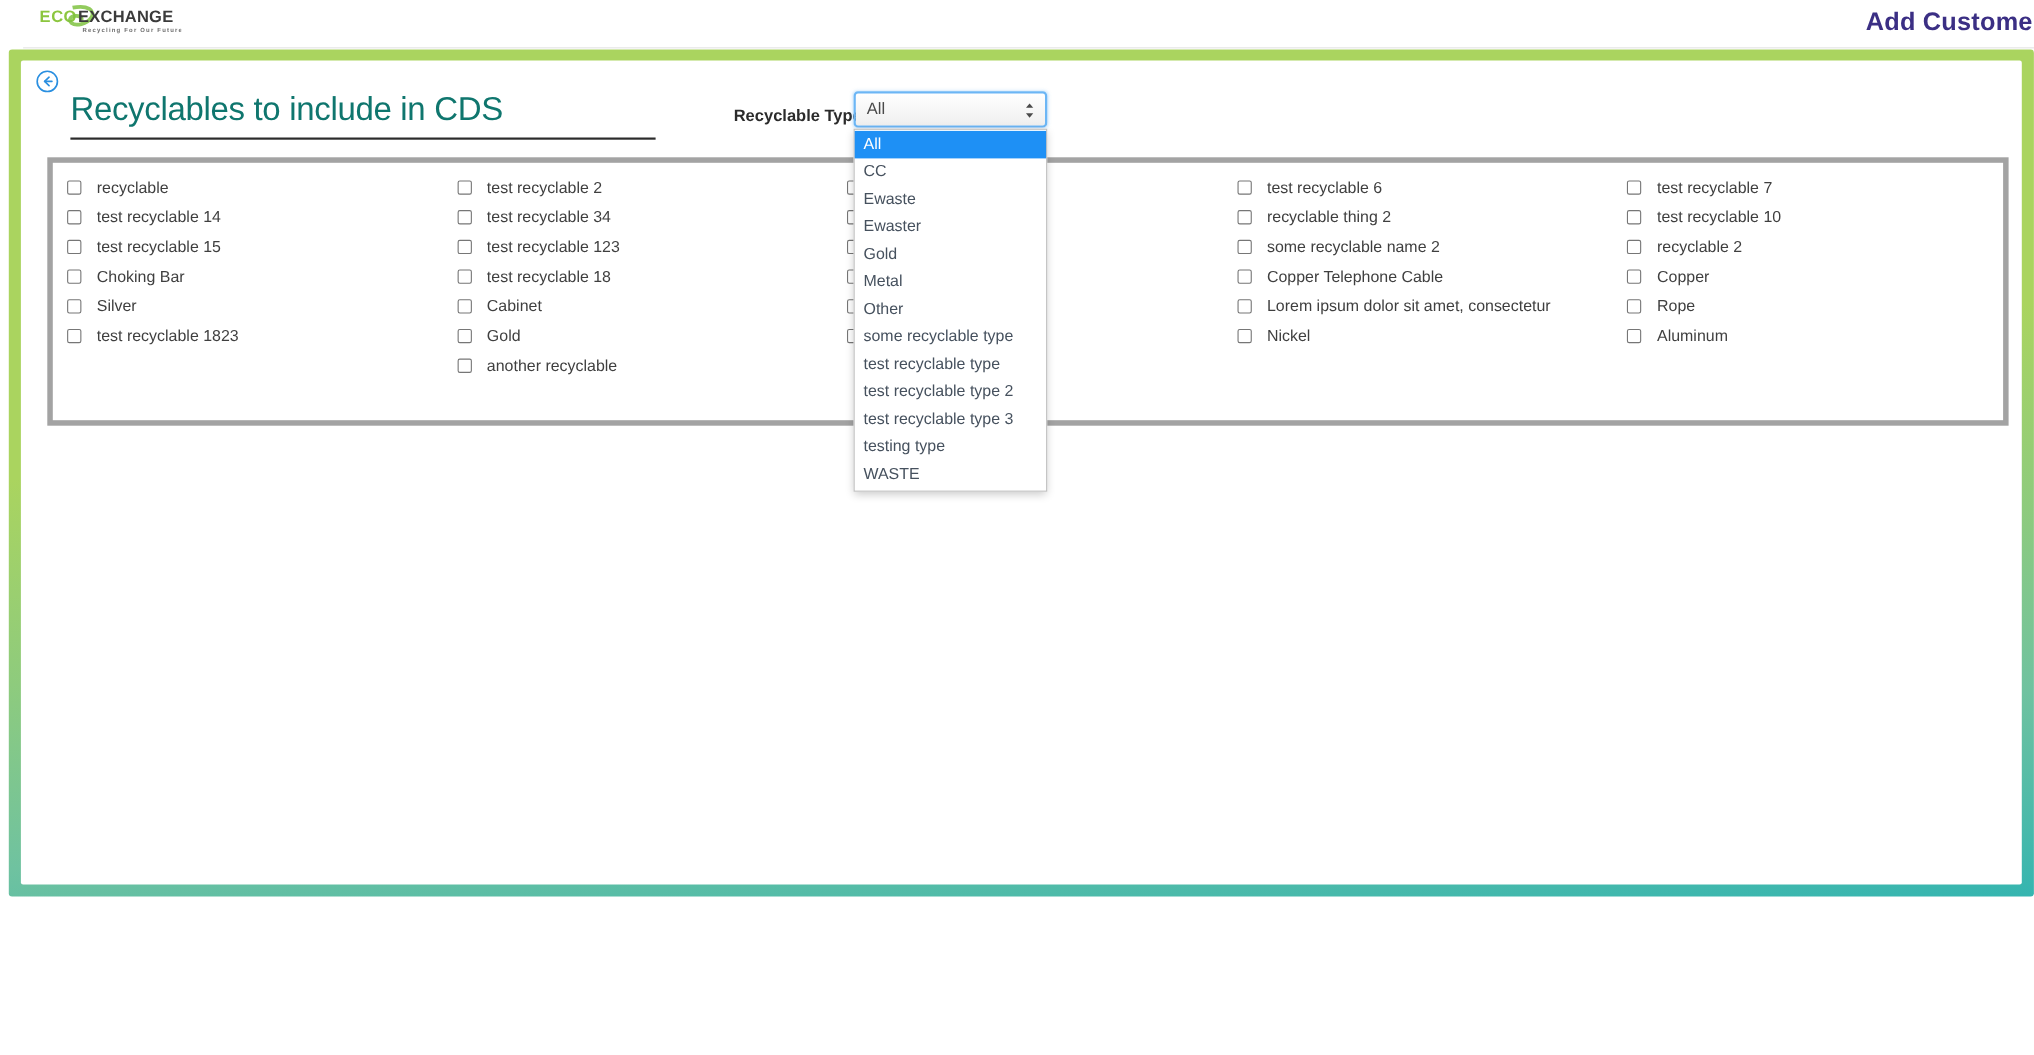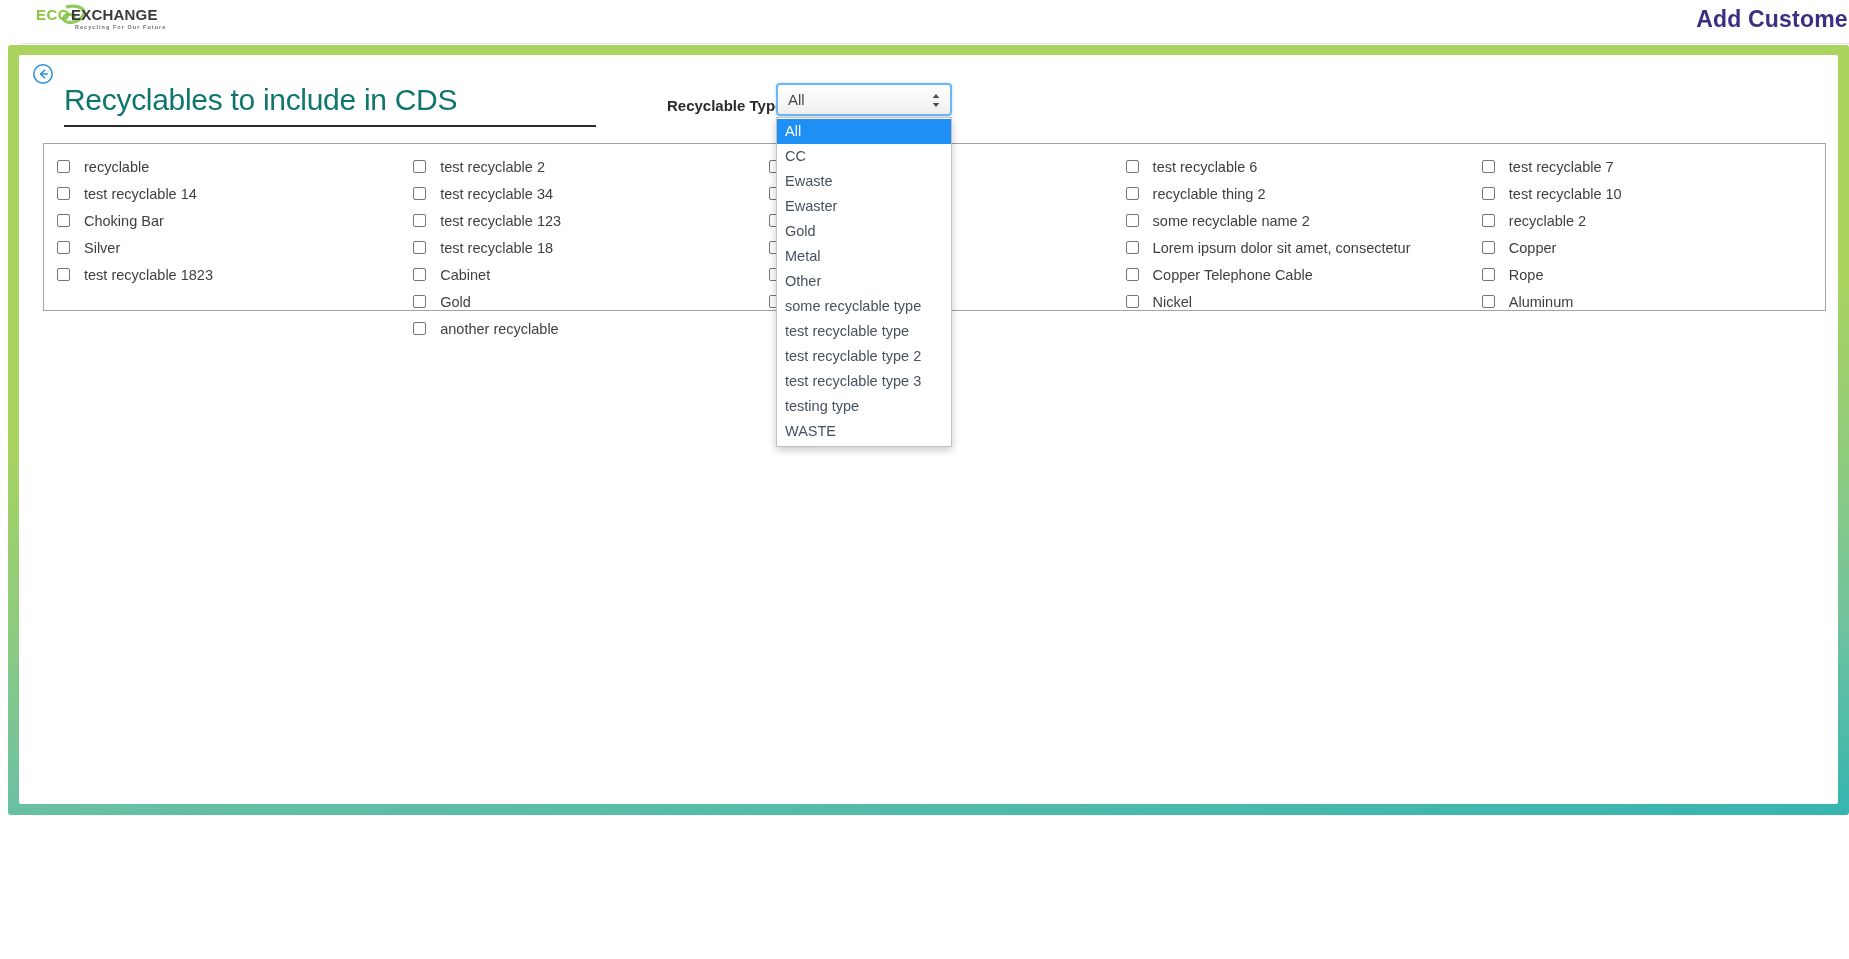--- a/index.html
+++ b/index.html
@@ -141,22 +141,22 @@
   }
   .dd-item.selected {
     background: #1e90f5;
     color: #ffffff;
   }
 
   
   .card {
     position: absolute;
     left: 24px; top: 88px;
-    width: 1783px; height: 168px;
-    border: 1px solid #a3a3a3;
+    width: 1783px; height: 244px;
+    border: 5px solid #a3a3a3;
     background: #ffffff;
   }
   .grid {
     position: absolute;
     left: 0; top: 0;
     width: 100%; height: 100%;
     display: flex;
   }
   .col {
     flex: 1 1 0;
@@ -246,20 +246,24 @@
             <div class="cb-row">
               <span class="cb"></span>
               <span class="cb-label">recyclable</span>
             </div>
             <div class="cb-row">
               <span class="cb"></span>
               <span class="cb-label">test recyclable 14</span>
             </div>
             <div class="cb-row">
               <span class="cb"></span>
+              <span class="cb-label">test recyclable 15</span>
+            </div>
+            <div class="cb-row">
+              <span class="cb"></span>
               <span class="cb-label">Choking Bar</span>
             </div>
             <div class="cb-row">
               <span class="cb"></span>
               <span class="cb-label">Silver</span>
             </div>
             <div class="cb-row">
               <span class="cb"></span>
               <span class="cb-label">test recyclable 1823</span>
             </div>
@@ -328,25 +332,25 @@
             <div class="cb-row">
               <span class="cb"></span>
               <span class="cb-label">recyclable thing 2</span>
             </div>
             <div class="cb-row">
               <span class="cb"></span>
               <span class="cb-label">some recyclable name 2</span>
             </div>
             <div class="cb-row">
               <span class="cb"></span>
+              <span class="cb-label">Copper Telephone Cable</span>
+            </div>
+            <div class="cb-row">
+              <span class="cb"></span>
               <span class="cb-label">Lorem ipsum dolor sit amet, consectetur</span>
-            </div>
-            <div class="cb-row">
-              <span class="cb"></span>
-              <span class="cb-label">Copper Telephone Cable</span>
             </div>
             <div class="cb-row">
               <span class="cb"></span>
               <span class="cb-label">Nickel</span>
             </div>
           </div>
           <div class="col">
             <div class="cb-row">
               <span class="cb"></span>
               <span class="cb-label">test recyclable 7</span>

